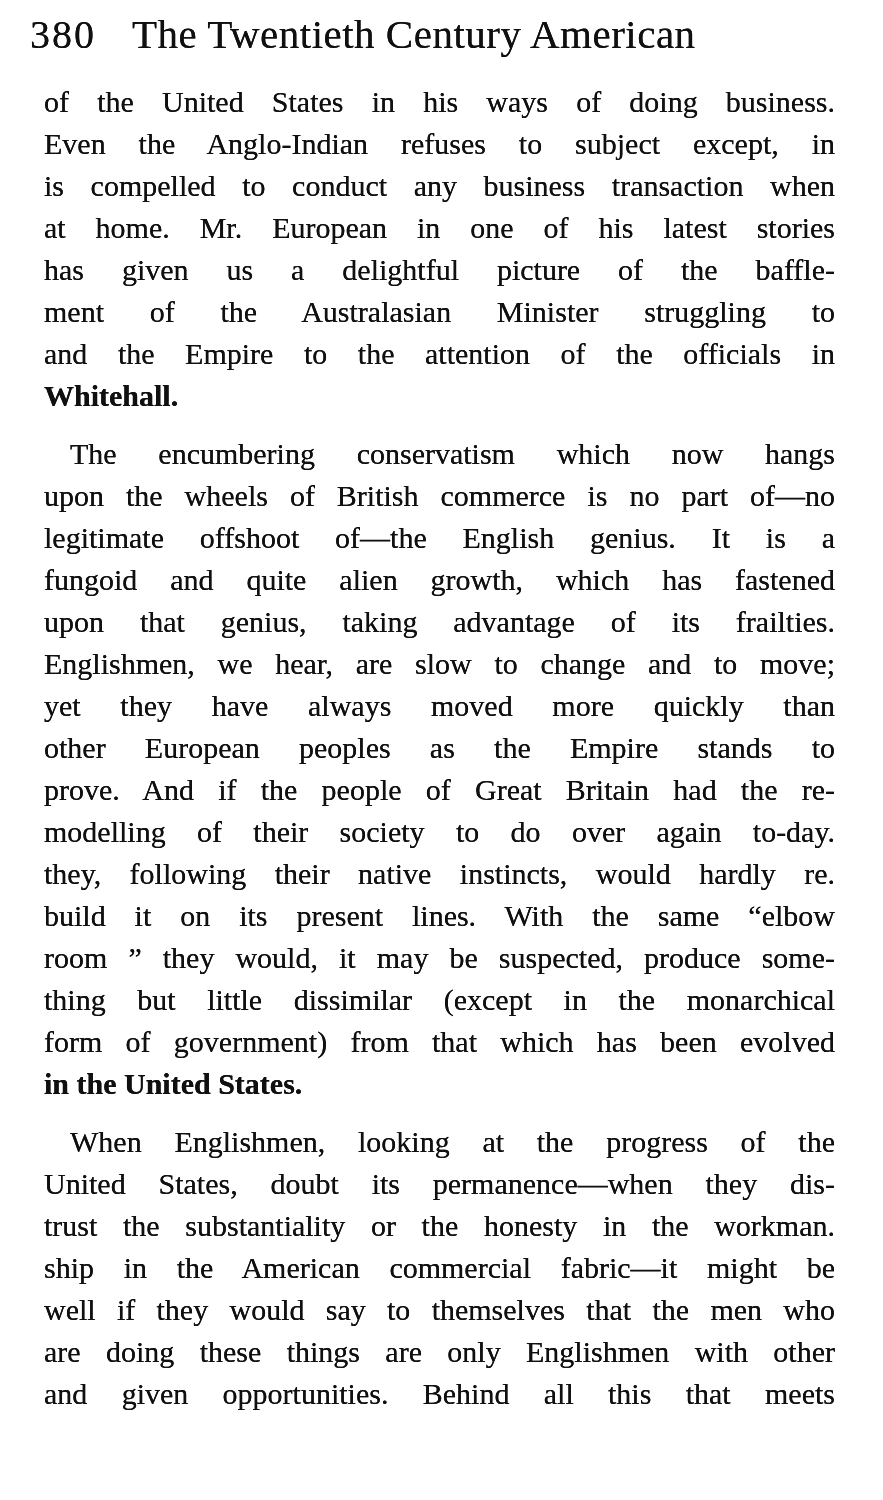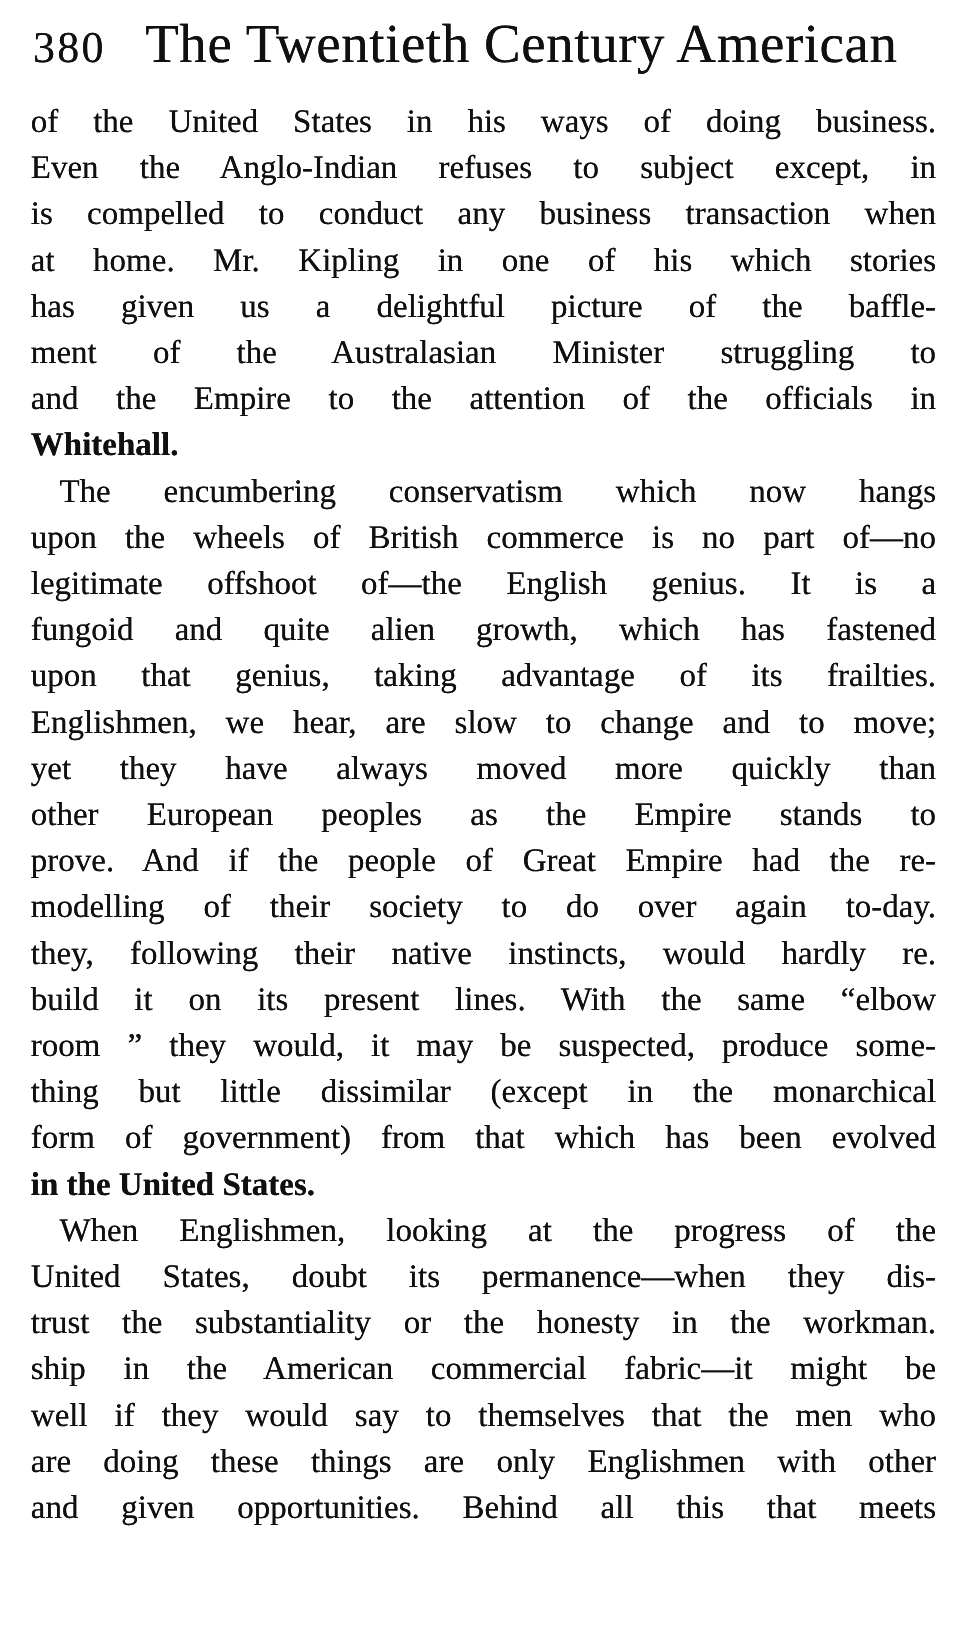--- a/index.html
+++ b/index.html
@@ -24,34 +24,34 @@
     margin: 0 0 26px 2px;
   }
   .page-num {
     font-size: 40px;
     line-height: 1;
     font-feature-settings: "onum" 1;
     letter-spacing: 2px;
     text-shadow: 0 0 0.5px currentColor;
   }
   .running-title {
-    font-size: 50px;
+    font-size: 41px;
     line-height: 1;
     font-weight: normal;
     margin: 0 0 0 36px;
     letter-spacing: 0.5px;
     text-shadow: 0 0 0.5px currentColor;
     white-space: nowrap;
   }
   .body-text {
     font-size: 30px;
     text-shadow: 0 0 0.4px currentColor;
   }
   .paragraph {
-    margin: 0;
+    margin: 16px;
   }
   .line {
     line-height: 42px;
     height: 42px;
     text-align: justify;
     text-align-last: justify;
     overflow: hidden;
   }
   .line.unjustified {
     text-align-last: left;
@@ -67,36 +67,36 @@
 <div class="page">
   <header class="running-header">
     <span class="page-num">380</span>
     <h1 class="running-title">The Twentieth Century American</h1>
   </header>
   <main class="body-text">
       <div class="paragraph">
         <div class="line">of the United States in his ways of doing business.</div>
         <div class="line">Even the Anglo-Indian refuses to subject except, in</div>
         <div class="line">is compelled to conduct any business transaction when</div>
-        <div class="line">at home.  Mr. Kipling in one of his which stories</div>
+        <div class="line">at home.  Mr. European in one of his latest stories</div>
         <div class="line">has given us a delightful picture of the baffle-</div>
         <div class="line">ment of the Australasian Minister struggling to</div>
         <div class="line">and the Empire to the attention of the officials in</div>
         <div class="line unjustified">Whitehall.</div>
       </div>
       <div class="paragraph">
         <div class="line indent">The encumbering conservatism which now hangs</div>
         <div class="line">upon the wheels of British commerce is no part of—no</div>
         <div class="line">legitimate offshoot of—the English genius.  It is a</div>
         <div class="line">fungoid and quite alien growth, which has fastened</div>
         <div class="line">upon that genius, taking advantage of its frailties.</div>
         <div class="line">Englishmen, we hear, are slow to change and to move;</div>
         <div class="line">yet they have always moved more quickly than</div>
         <div class="line">other European peoples as the Empire stands to</div>
-        <div class="line">prove.  And if the people of Great Empire had the re-</div>
+        <div class="line">prove.  And if the people of Great Britain had the re-</div>
         <div class="line">modelling of their society to do over again to-day.</div>
         <div class="line">they, following their native instincts, would hardly re.</div>
         <div class="line">build it on its present lines.  With the same “elbow</div>
         <div class="line">room ” they would, it may be suspected, produce some-</div>
         <div class="line">thing but little dissimilar (except in the monarchical</div>
         <div class="line">form of government) from that which has been evolved</div>
         <div class="line unjustified">in the United States.</div>
       </div>
       <div class="paragraph">
         <div class="line indent">When Englishmen, looking at the progress of the</div>

